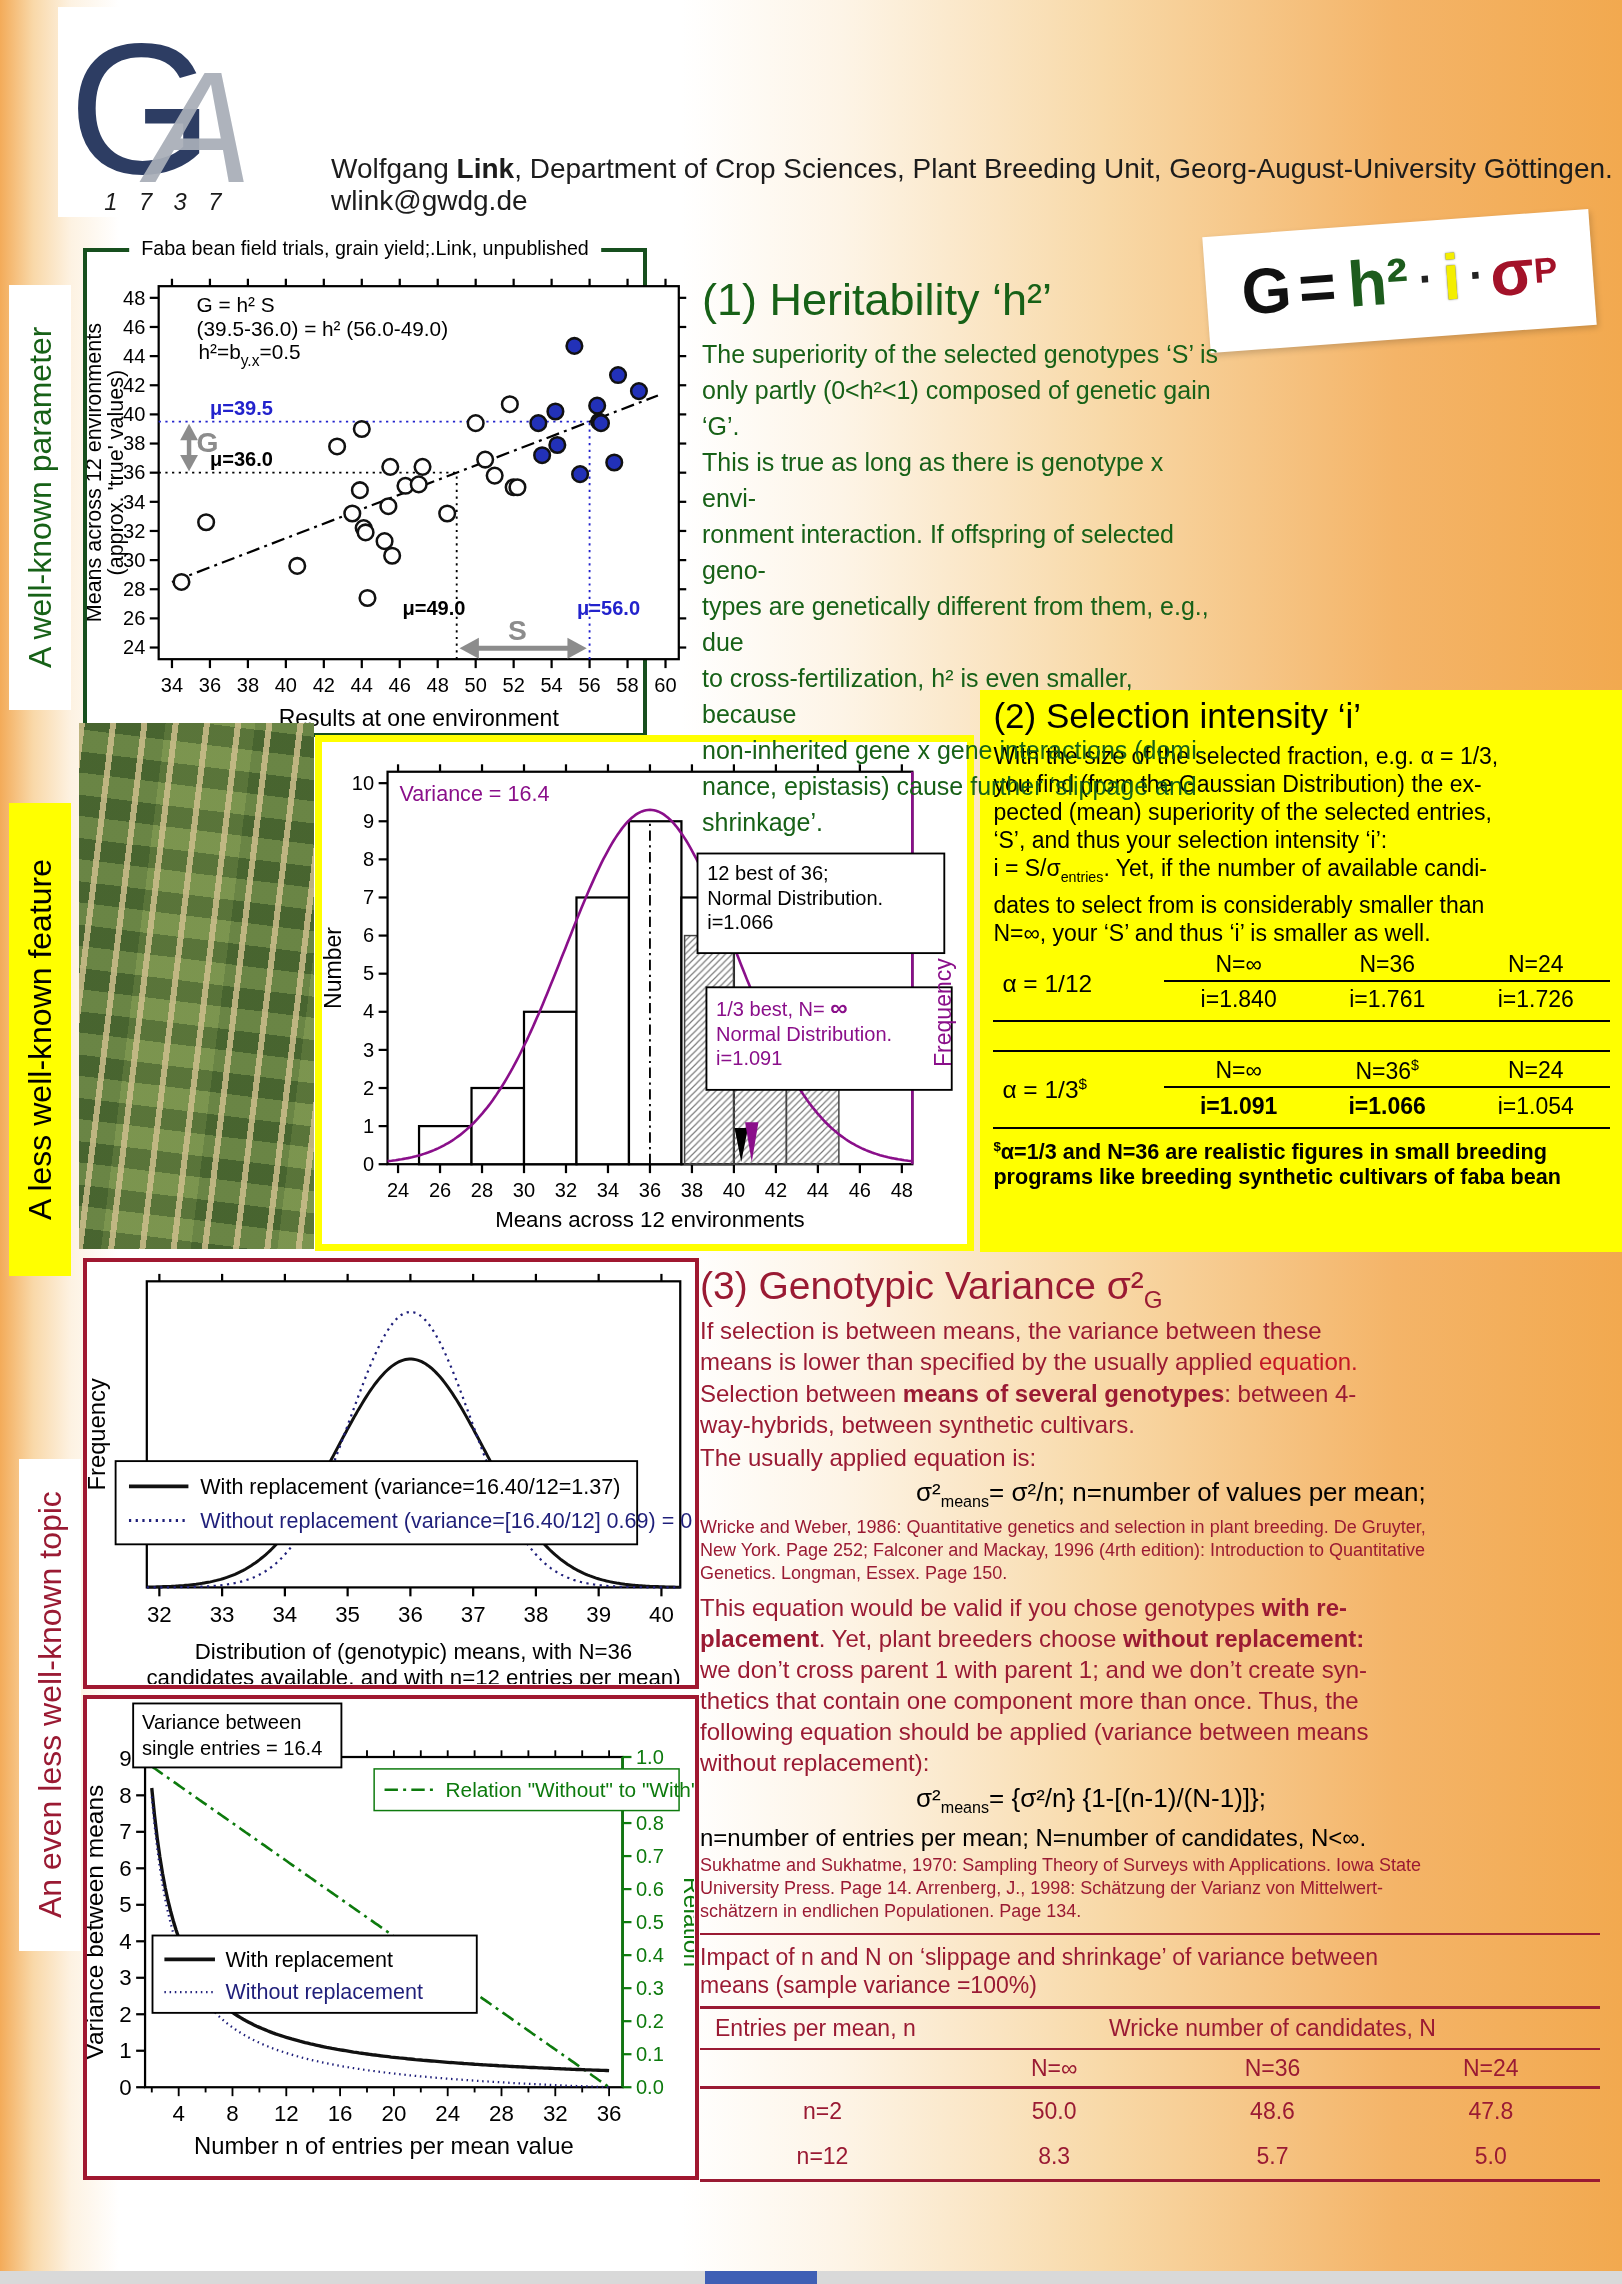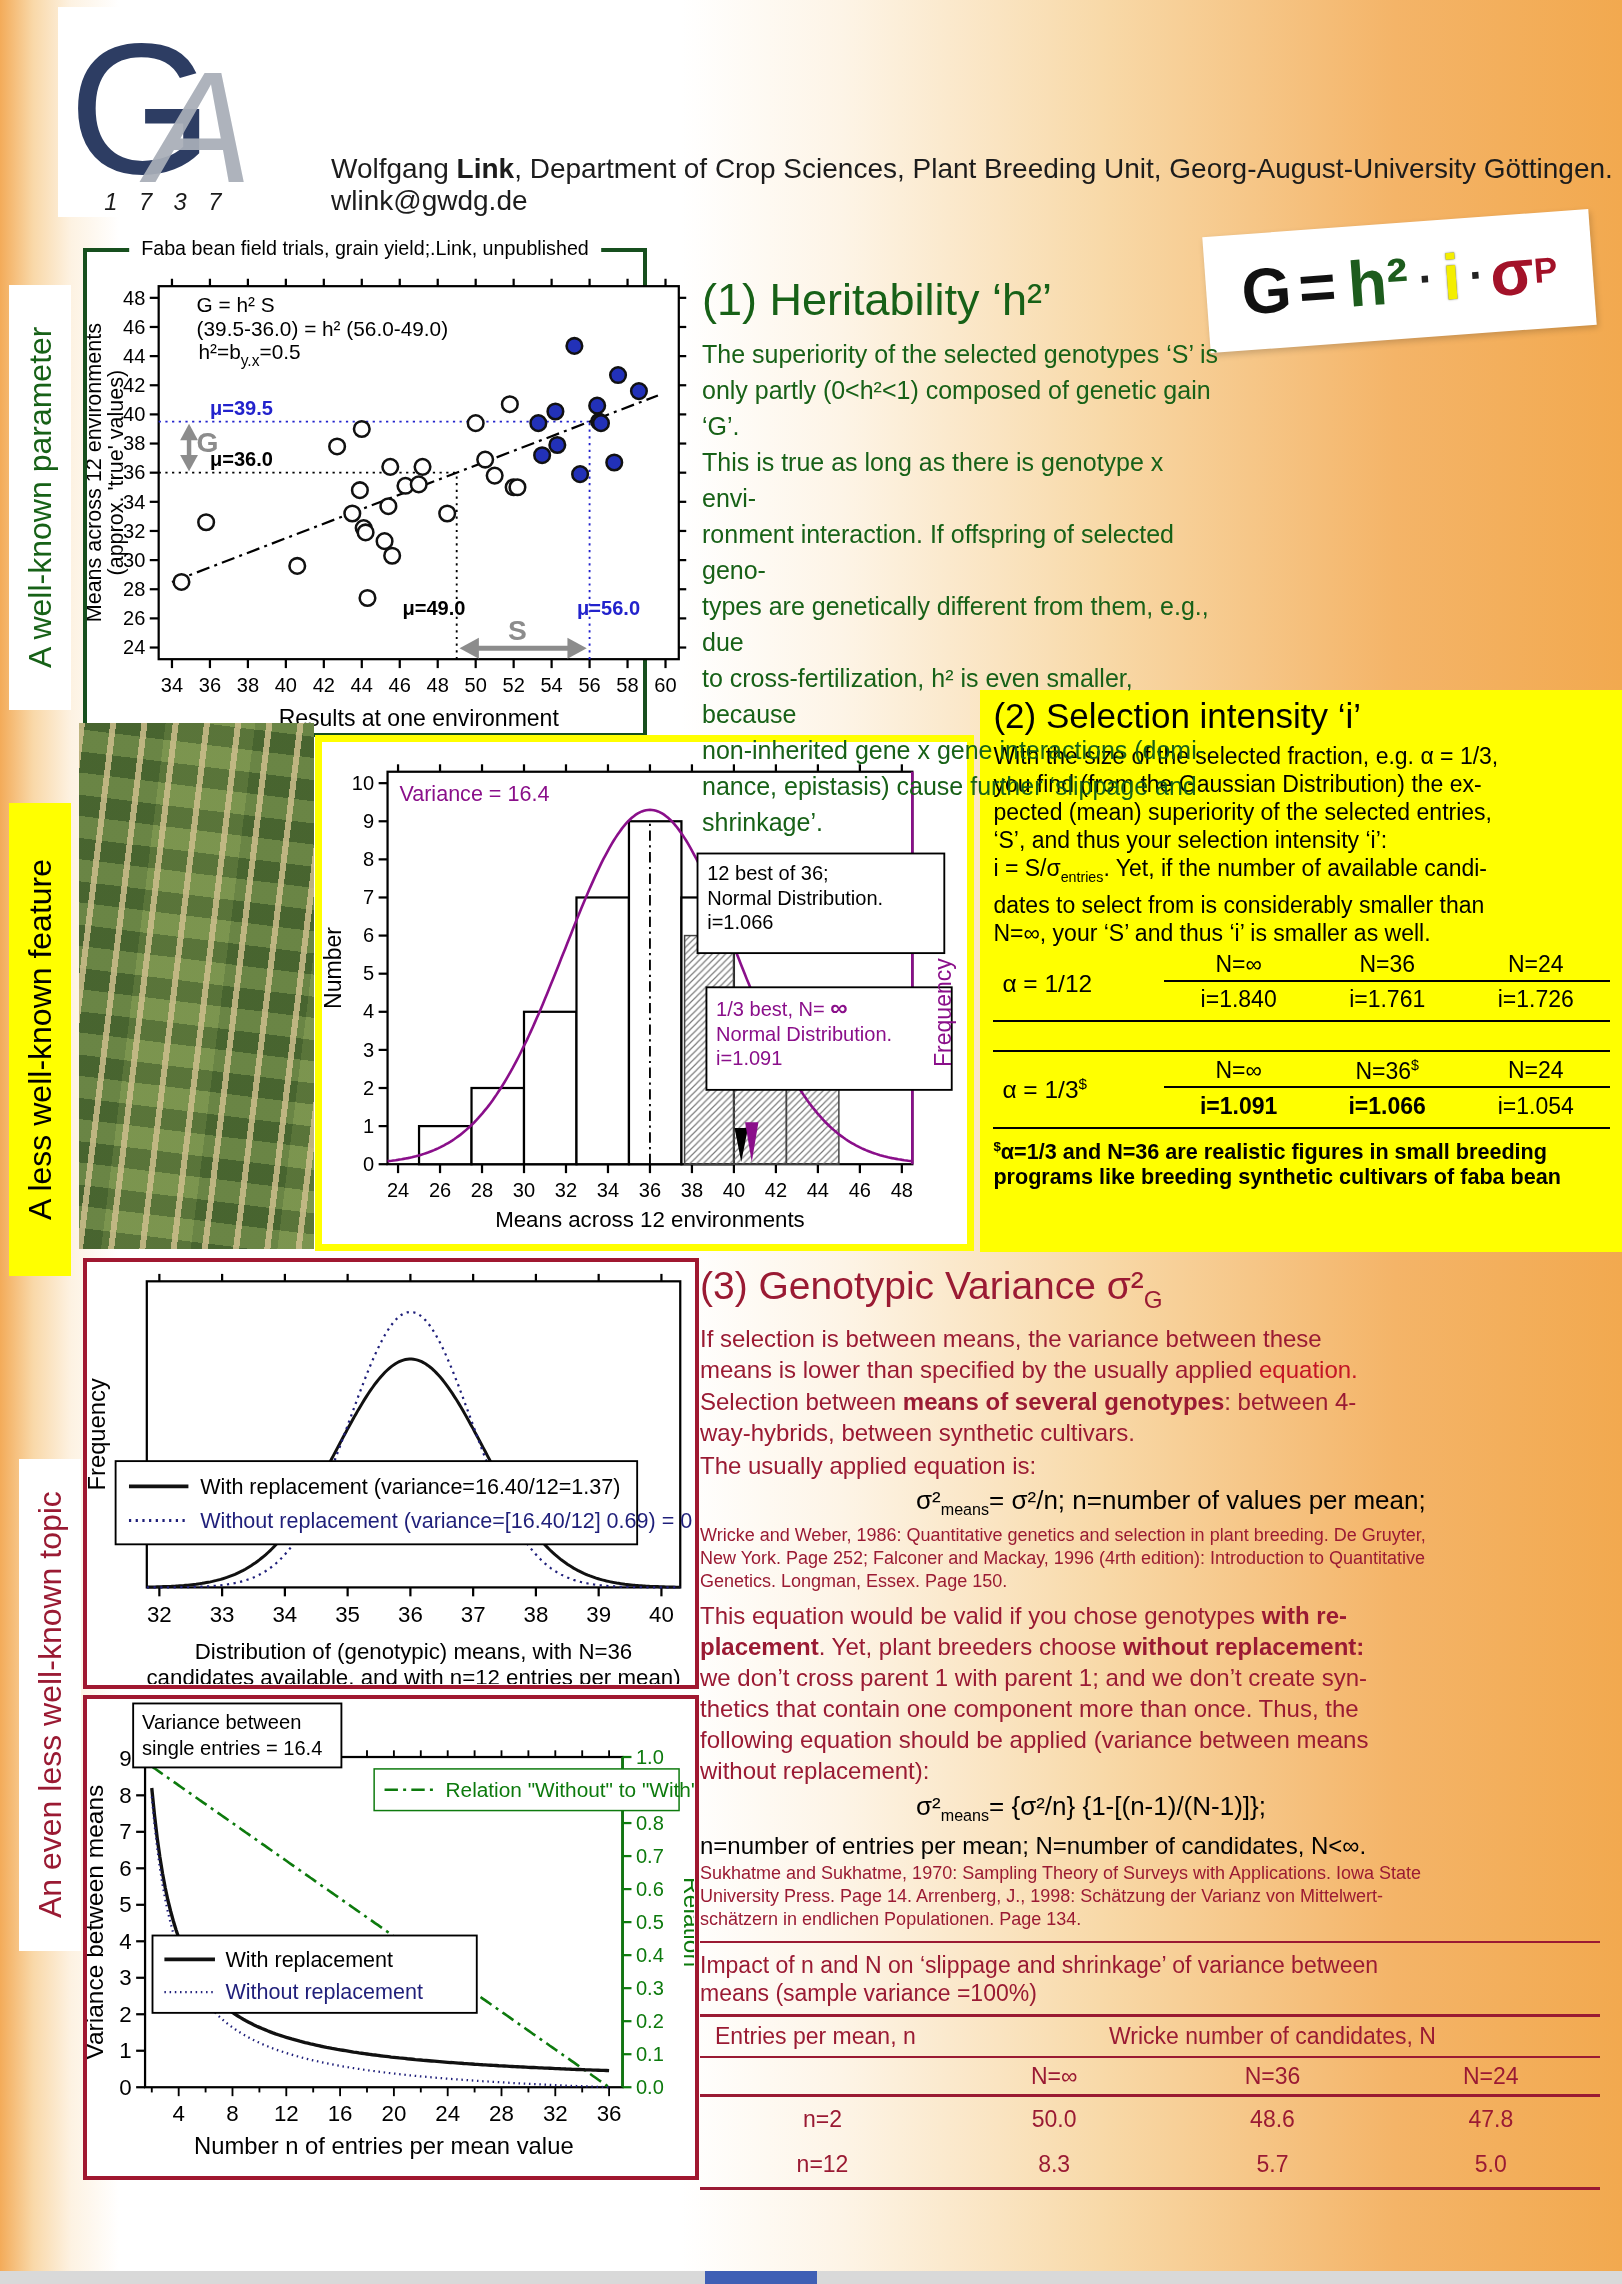--- a/index.html
+++ b/index.html
@@ -59,21 +59,21 @@
   .s2t-alpha{grid-row:1/3;align-self:center;font-size:24.5px;padding-left:9px;}
   .s2t-head{border-bottom:2.2px solid #000;text-align:center;font-size:23px;padding:4.5px 0 1.5px;}
   .s2t-val{text-align:center;font-size:23px;padding:4.5px 0 7.4px;}
   .s2t-val.bold{font-weight:bold;}
 
   .sec1{position:absolute;left:702px;top:274px;width:520px;}
   .s1-heading{font-size:45px;color:#176117;margin:0 0 10.4px 0;font-weight:400;}
   .s1-body{font-size:25px;line-height:36px;color:#176117;}
 
   .sec3{position:absolute;left:700px;top:1264px;width:922px;color:#9a1a33;}
-  .s3-heading{font-size:39px;font-weight:400;margin:0 0 9px 0;}
+  .s3-heading{font-size:39px;font-weight:400;margin:0 0 1px 0;}
   .s3-p{font-size:24px;line-height:31px;margin:0 0 1.5px 0;}
   .s3-red{color:#c41425;}
   .s3-eq{font-size:26px;color:#000;margin:4.5px 0 4.5px 216px;}
   .s3-ref{font-size:18px;line-height:23px;margin:1.5px 0 7.4px 0;}
   .s3-black{color:#000;}
   .s3t-title{font-size:23px;line-height:28px;border-top:2.2px solid #9a1a33;padding:7.4px 0 7.4px;margin-top:10.4px;width:900px;}
   .s3t-grid{display:grid;grid-template-columns:245px 1fr 1fr 1fr;border-top:3px solid #9a1a33;border-bottom:3px solid #9a1a33;font-size:23px;width:900px;}
   .s3t-h1{padding:6px 0 6px 15px;border-bottom:2.2px solid #9a1a33;}
   .s3t-h2{grid-column:2/5;text-align:center;border-bottom:2.2px solid #9a1a33;padding:6px 0;}
   .s3t-sub{border-bottom:3px solid #9a1a33;padding:4.5px 0;text-align:center;}

